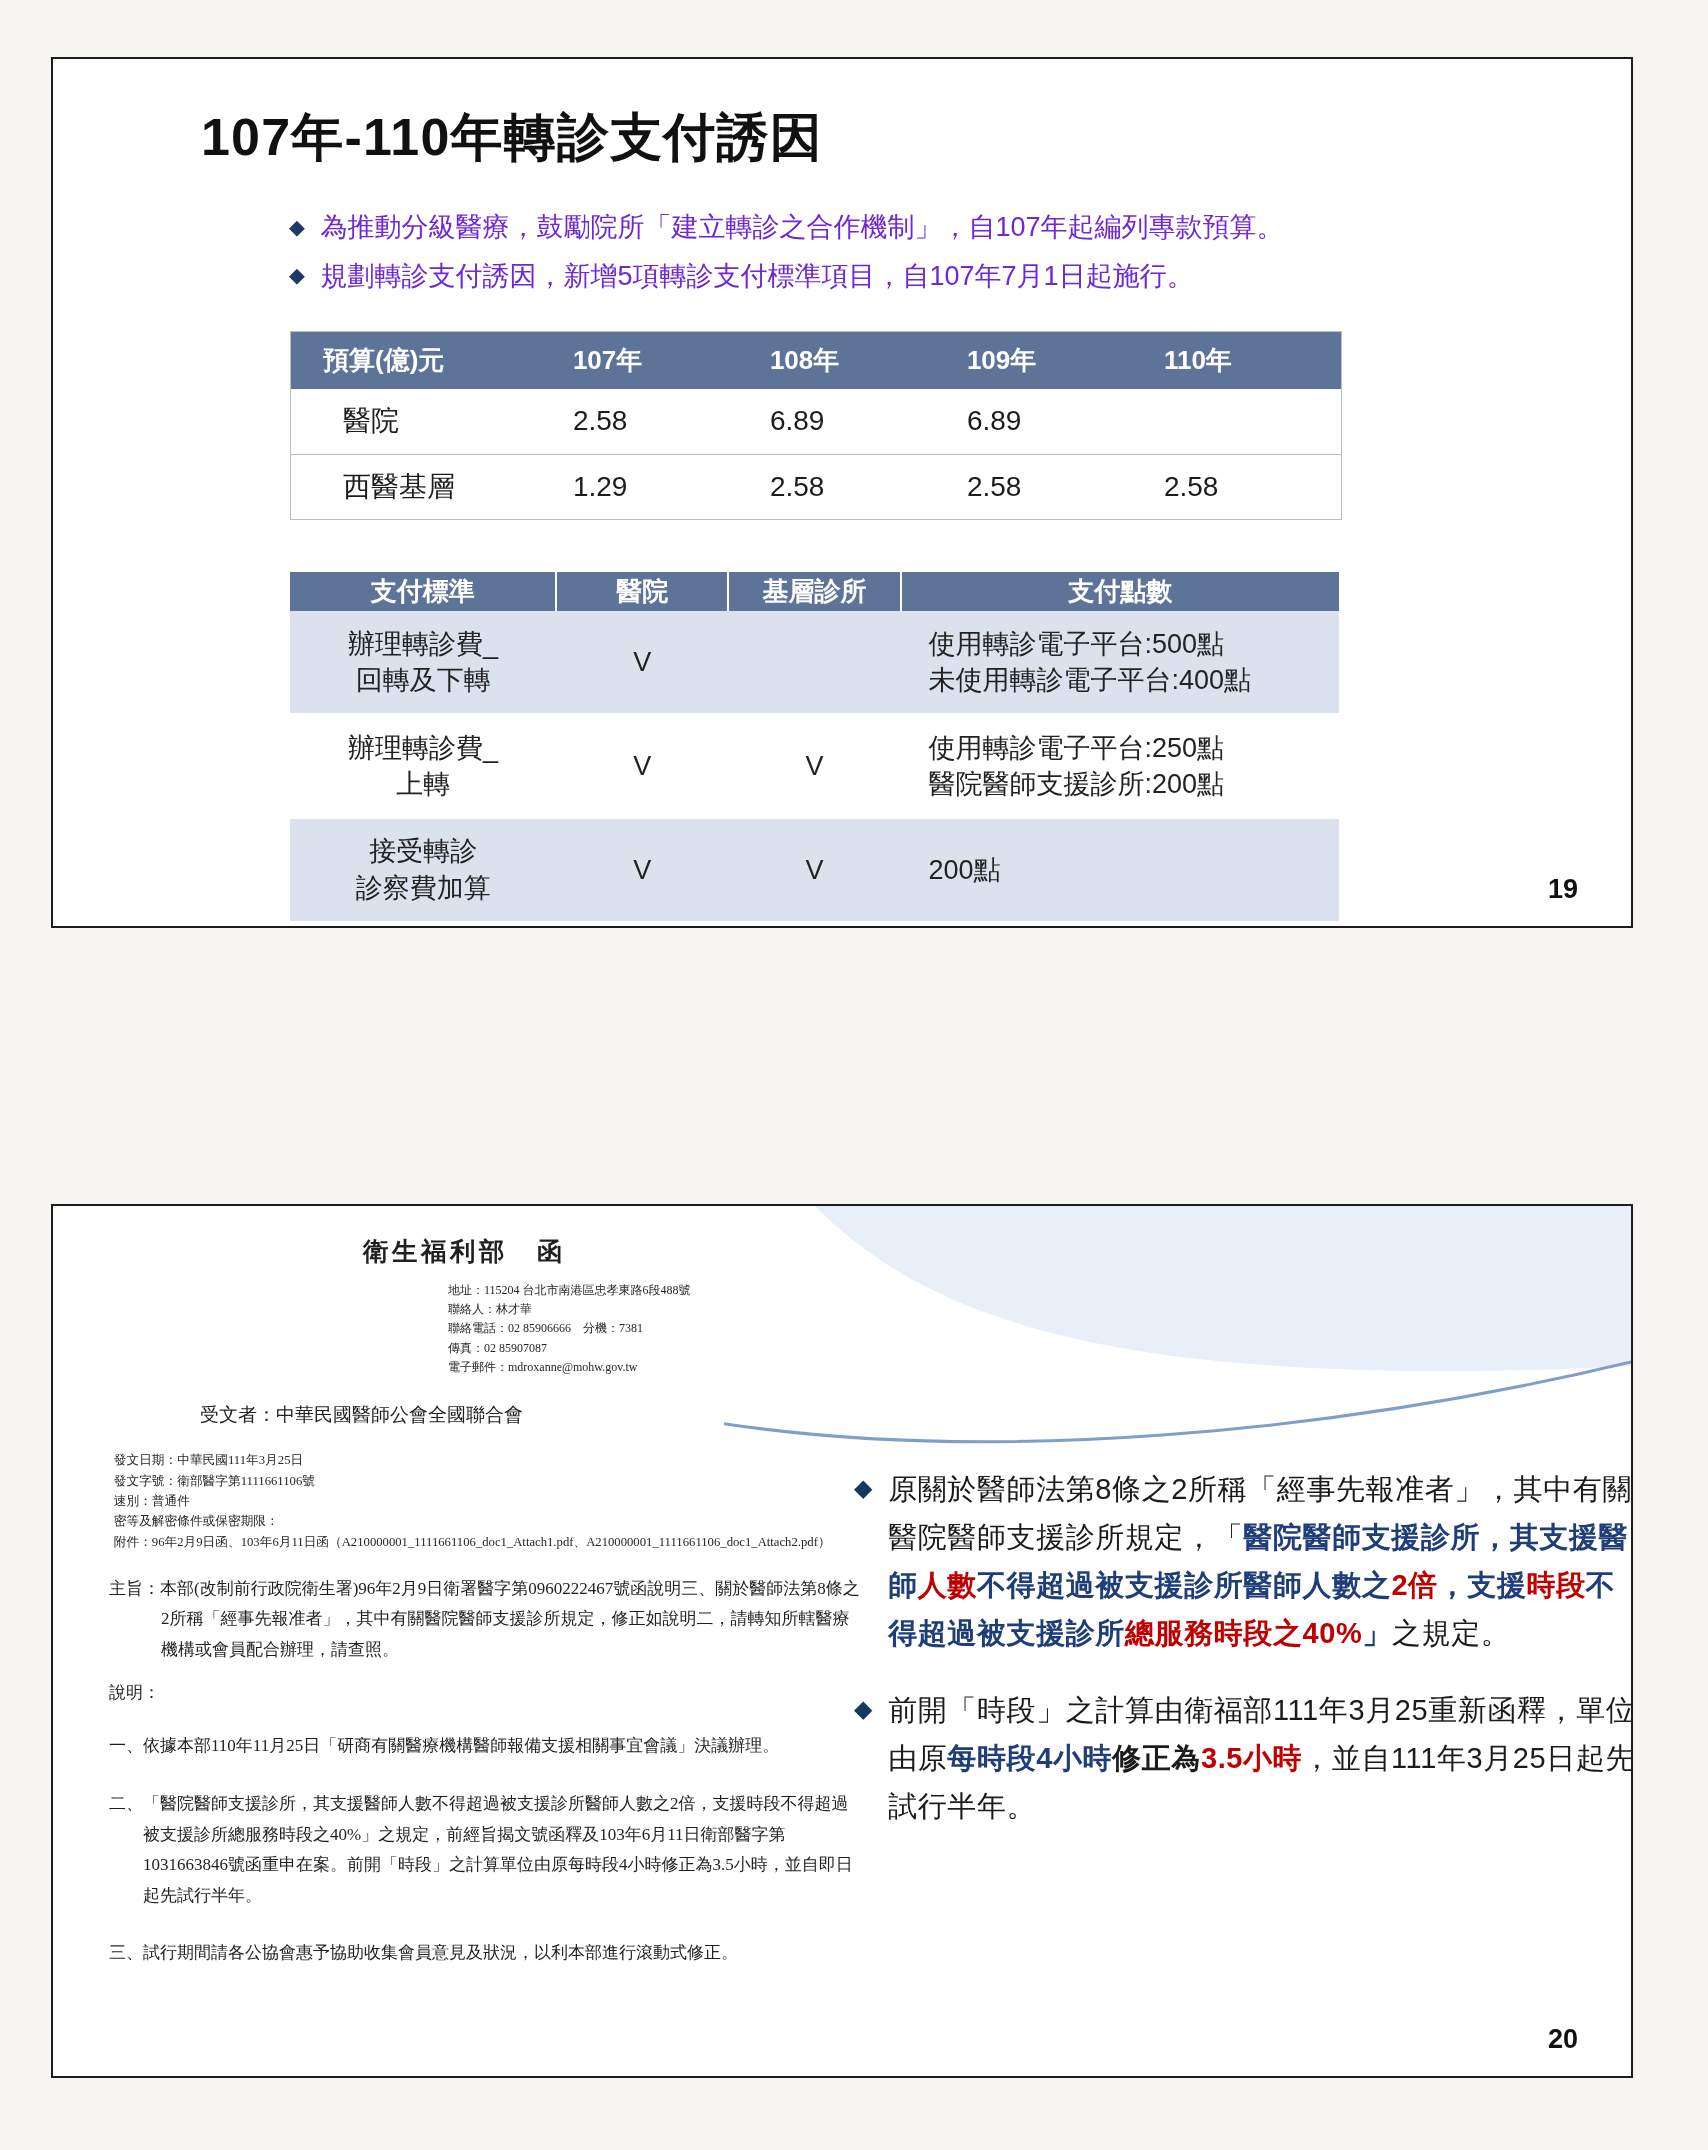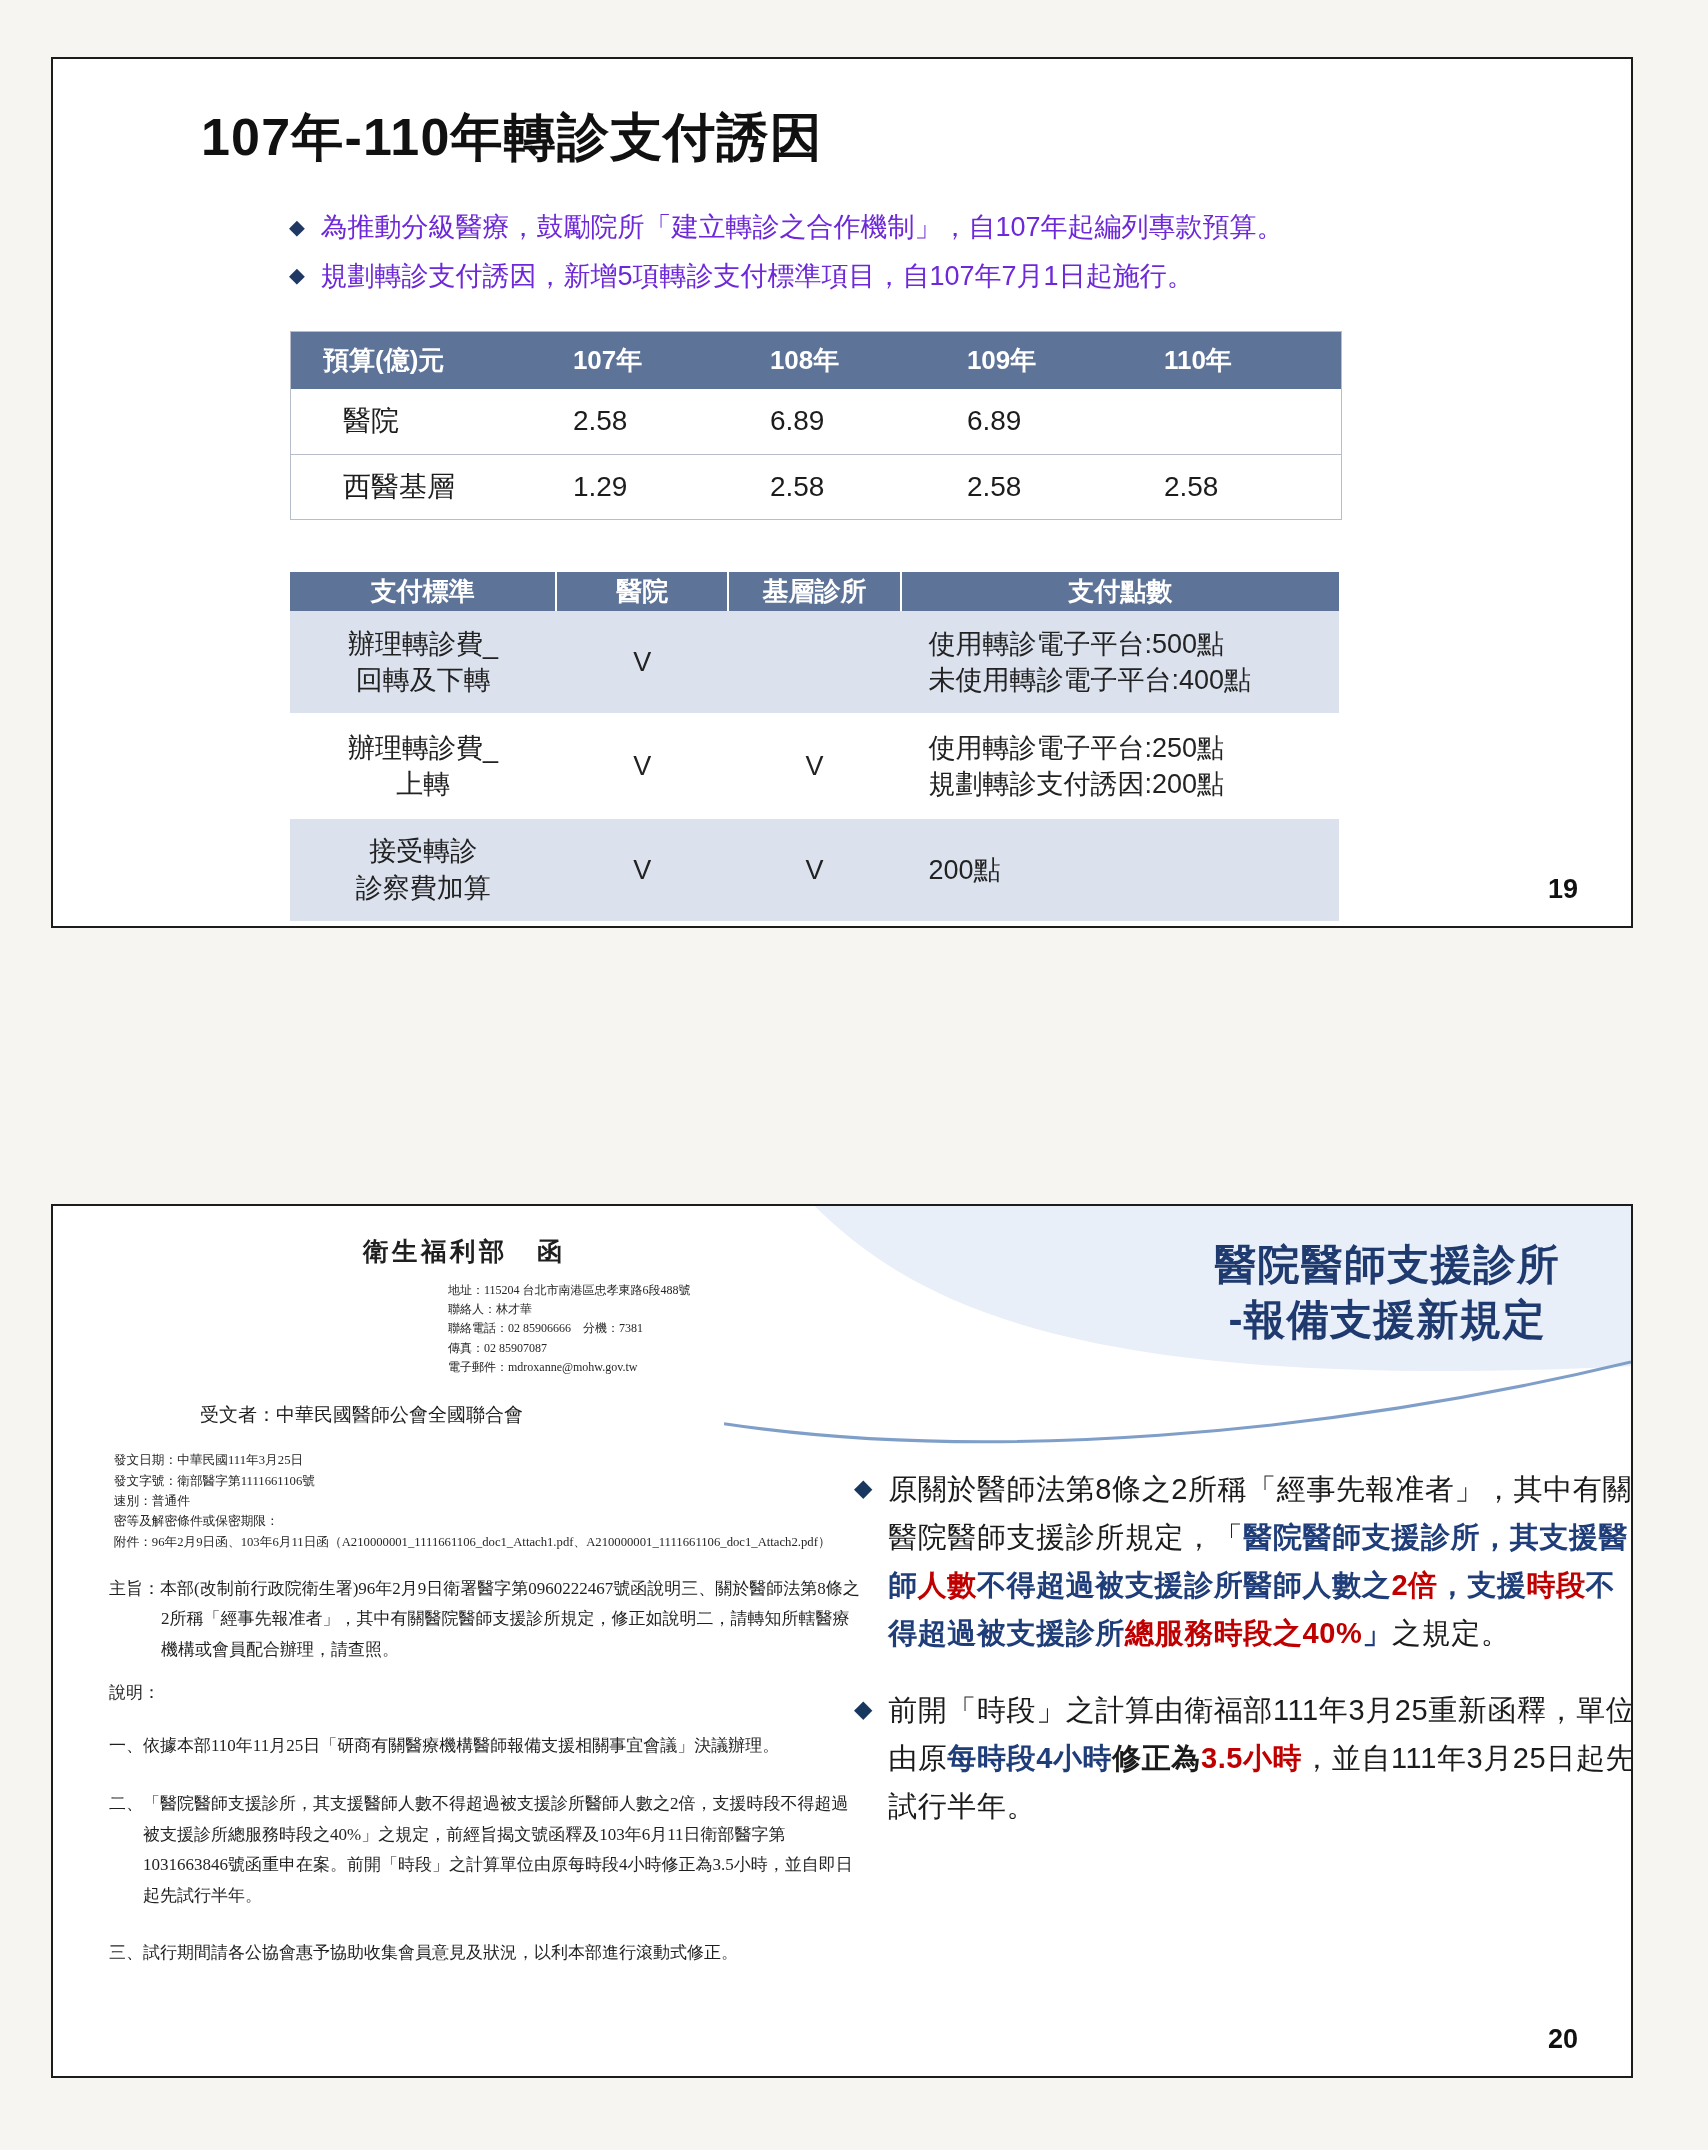--- a/index.html
+++ b/index.html
@@ -185,21 +185,21 @@
         </tr>
         <tr>
           <td>
             <div>辦理轉診費_</div>
             <div>上轉</div>
           </td>
           <td class="vmark">V</td>
           <td class="vmark">V</td>
           <td class="points">
             <div>使用轉診電子平台:250點</div>
-            <div>規劃轉診支付誘因:200點</div>
+            <div>醫院醫師支援診所:200點</div>
           </td>
         </tr>
         <tr class="alt">
           <td>
             <div>接受轉診</div>
             <div>診察費加算</div>
           </td>
           <td class="vmark">V</td>
           <td class="vmark">V</td>
           <td class="points">
@@ -213,24 +213,20 @@
     <div class="page-num">19</div>
   </section>
 
   <section class="slide slide2">
 
     <svg class="swoosh" width="907" height="260" viewBox="0 0 1500 430" aria-hidden="true">
       <path d="M 150 0 C 340 190, 650 305, 1500 265 L 1500 0 Z" fill="#e9eff8"></path>
       <path d="M 0 360 C 430 425, 990 380, 1500 258" fill="none" stroke="#7f9fc9" stroke-width="5"></path>
     </svg>
 
-    <div class="s2-title">
-      <div>醫院醫師支援診所</div>
-      <div>-報備支援新規定</div>
-    </div>
 
     <div class="letter">
       <div class="letter-header">衛生福利部　函</div>
 
       <div class="letter-contact">
         <div>地址：115204 台北市南港區忠孝東路6段488號</div>
         <div>聯絡人：林才華</div>
         <div>聯絡電話：02 85906666　分機：7381</div>
         <div>傳真：02 85907087</div>
         <div>電子郵件：mdroxanne@mohw.gov.tw</div>

